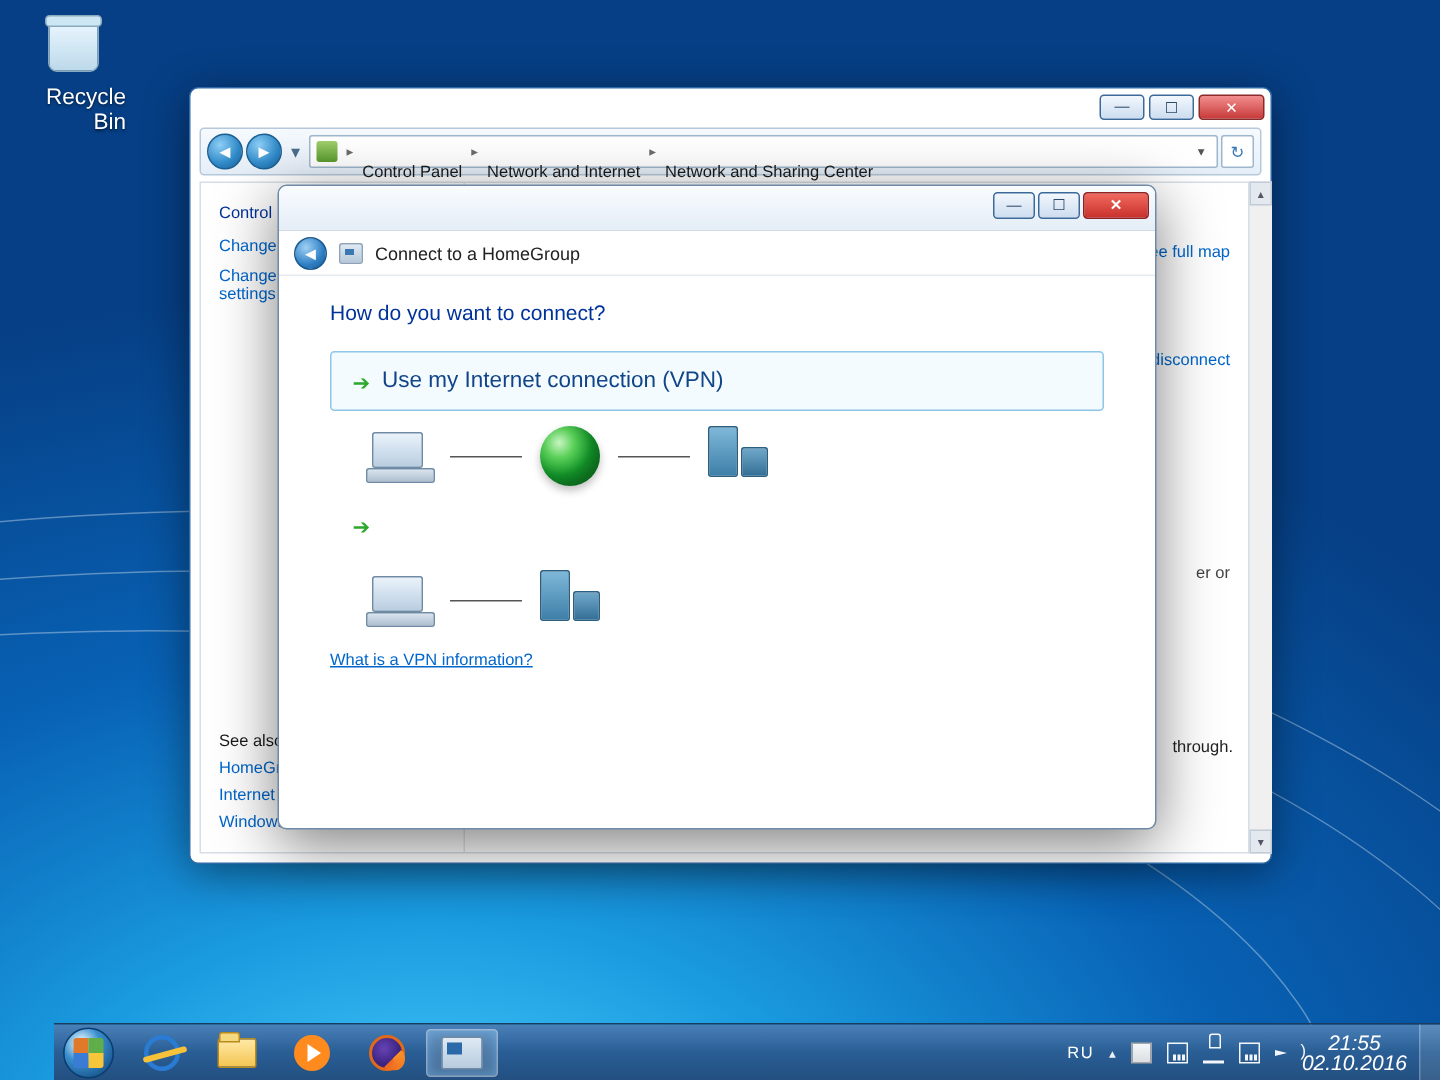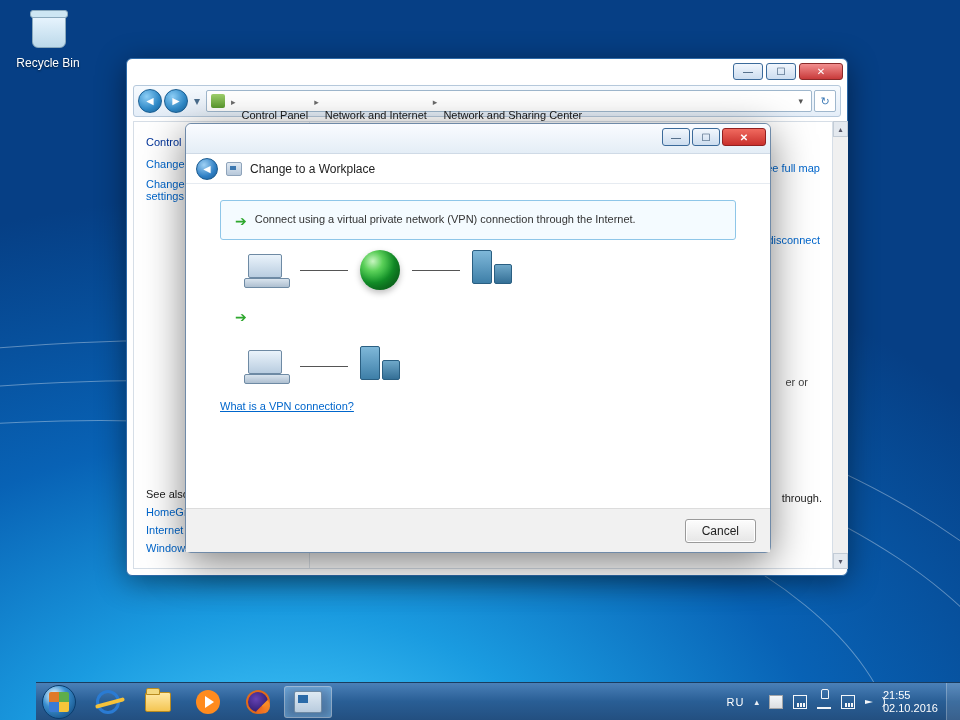--- a/index.html
+++ b/index.html
@@ -8,21 +8,21 @@
     width: 960px; height: 720px; position: relative;
     background: radial-gradient(ellipse 900px 600px at 30% 110%, #4fd3ff 0%, #1a9be0 30%, #0862b5 60%, #063f85 100%);
   }
   
   .arc { position:absolute; border:1px solid rgba(255,255,255,.35); border-radius:50%; pointer-events:none; }
   .arc1 { width:1600px; height:700px; left:-700px; top:420px; }
   .arc2 { width:1800px; height:800px; left:-750px; top:380px; }
   .arc3 { width:1900px; height:900px; left:-780px; top:340px; }
 
   
-  .recycle { position:absolute; left:12px; top:8px; width:72px; text-align:center; color:#fff; font-size:12px; text-shadow:0 1px 2px rgba(0,0,0,.6); }
+  .recycle { position:absolute; left:12px; top:8px; width:72px; text-align:right; color:#fff; font-size:15px; text-shadow:0 1px 2px rgba(0,0,0,.6); }
   .recycle .binicon { width:48px; height:44px; margin:0 auto 4px; position:relative; }
   .recycle .binicon::before { content:""; position:absolute; left:8px; top:6px; width:32px; height:32px; background:linear-gradient(#eaf6ff,#bcd9ea); border-radius:4px 4px 6px 6px; border:1px solid #8aa9bd; }
   .recycle .binicon::after { content:""; position:absolute; left:6px; top:2px; width:36px; height:6px; background:#cde6f3; border:1px solid #8aa9bd; border-radius:3px; }
 
   
   .cp-window {
     position:absolute; left:126px; top:58px; width:722px; height:518px;
     background:#fff; border:1px solid #2e6aa8; border-radius:6px;
     box-shadow:0 6px 30px rgba(0,0,0,.45);
   }
@@ -48,21 +48,21 @@
   .cp-body { position:absolute; left:6px; right:6px; top:62px; bottom:6px; display:flex; border:1px solid #d6dee7; }
   .cp-side { width:176px; background:#fff; border-right:1px solid #e0e6ec; padding:14px 12px; font-size:11px; color:#1a1a1a; }
   .cp-side .heading { color:#003399; font-size:11px; margin-bottom:10px; }
   .cp-side .link { color:#0066cc; margin-bottom:8px; cursor:pointer; }
   .cp-side .seealso { position:absolute; left:12px; bottom:14px; font-size:11px; color:#1a1a1a; }
   .cp-side .seealso .sa { color:#0066cc; margin-top:6px; }
   .cp-main { flex:1; background:#fff; position:relative; font-size:11px; padding:18px 26px; }
   .cp-main .blurtitle { color:#7a8fa3; font-size:14px; filter:blur(1px); opacity:.5; }
   .cp-main .fullmap { position:absolute; right:20px; top:40px; color:#0066cc; font-size:11px; }
   .cp-main .disconnect { position:absolute; right:20px; top:112px; color:#0066cc; font-size:11px; }
-  .cp-main .ortext { position:absolute; right:32px; top:254px; color:#444; font-size:11px; }
+  .cp-main .ortext { position:absolute; right:20px; top:254px; color:#444; font-size:11px; }
   .cp-main .settingstxt { position:absolute; right:18px; top:370px; color:#222; font-size:11px; }
   .cp-main .troubleshoot { position:absolute; left:30px; bottom:8px; color:#222; font-size:11px; letter-spacing:.1px; opacity:.9; }
   .cp-help { position:absolute; right:10px; bottom:auto; top:64px; width:16px; height:16px; border-radius:50%; background:radial-gradient(circle at 35% 30%, #a8d6fa, #2f7fc4); color:#fff; font-size:11px; display:flex; align-items:center; justify-content:center; }
   .cp-help { top:64px; right:8px; position:absolute; }
   .scroll-stub{position:absolute; right:-1px; top:62px; bottom:6px; width:16px; background:#f0f0f0; border-left:1px solid #d6dee7;}
   .scroll-stub .up,.scroll-stub .dn{height:16px; background:#e4e9ef; border:1px solid #c3ccd6; display:flex; align-items:center; justify-content:center; font-size:8px; color:#556;}
   .scroll-stub .dn{position:absolute; bottom:0; left:0; right:0;}
 
   
   .wizard {
@@ -125,21 +125,21 @@
   .tray .lang { font-size:11px; letter-spacing:1px; }
   .tray .tri { font-size:9px; opacity:.9; }
   .tray .ticon { width:14px; height:14px; display:inline-block; opacity:.95; }
   .tray .flag{background:linear-gradient(#fff,#e6e6e6);border:1px solid #aaa;}
   .tray .net{border:1.5px solid #fff; position:relative;}
   .tray .net::after{content:"";position:absolute;left:3px;bottom:1px;width:2px;height:4px;background:#fff;box-shadow:3px 0 0 #fff,6px 0 0 #fff;}
   .tray .plug{border-bottom:2px solid #fff; position:relative;}
   .tray .plug::before{content:"";position:absolute;left:4px;top:-6px;width:6px;height:8px;border:1.5px solid #fff;border-radius:2px 2px 0 0;}
   .tray .vol{border-left:2px solid #fff;border-top:2px solid transparent;border-bottom:2px solid transparent; width:0;height:0; border-left-width:8px; position:relative;}
   .tray .vol::after{content:")";position:absolute;left:9px;top:-7px;font-size:11px;}
-  .clock { text-align:left; line-height:13px; font-size:11px; }
+  .clock { text-align:center; line-height:13px; font-size:14px;font-style:italic; }
   .showdesk { width:14px; height:38px; background:rgba(255,255,255,.1); border-left:1px solid rgba(255,255,255,.25); }
 </style>
 </head>
 <body>
 
 <div class="desktop">
   <div class="arc arc1"></div>
     <div class="arc arc2"></div>
     <div class="arc arc3"></div>
 
@@ -202,29 +202,30 @@
     <div class="wiz-titlebar">
       <div class="wiz-titlectrl">
         <div class="winbtn">—</div>
         <div class="winbtn">☐</div>
         <div class="winbtn red">✕</div>
       </div>
     </div>
     <div class="wiz-head">
       <div class="wiz-back">◄</div>
       <div class="wiz-icon"></div>
-      <div class="wiz-title">Change to a Workplace</div>
+      <div class="wiz-title">Connect to a HomeGroup</div>
     </div>
     <div class="wiz-content">
+      <div class="wiz-q">How do you want to connect?</div>
 
       <div class="opt sel">
         <div class="opt-row">
           <div class="opt-arrow">➔</div>
           <div class="opt-text">
-            <div class="desc">Connect using a virtual private network (VPN) connection through the Internet.</div>
+            <div class="ttl">Use my Internet connection (VPN)</div>
           </div>
         </div>
       </div>
       <div class="diagram">
         <div class="pc"></div>
         <div class="dash"></div>
         <div class="globe"></div>
         <div class="dash"></div>
         <div class="servers">
             <div class="s1"></div>
@@ -241,24 +242,21 @@
       </div>
       <div class="diagram">
         <div class="pc"></div>
         <div class="dash"></div>
         <div class="servers">
             <div class="s1"></div>
             <div class="s2"></div>
           </div>
       </div>
 
-      <a class="vpnlink">What is a VPN connection?</a>
-    </div>
-    <div class="wiz-foot">
-      <button class="btn-cancel">Cancel</button>
+      <a class="vpnlink">What is a VPN information?</a>
     </div>
   </div>
 
   <div class="taskbar">
     <div class="start">
       <div class="orb">
           <div class="q2"></div>
           <div class="q3"></div>
         </div>
     </div>

